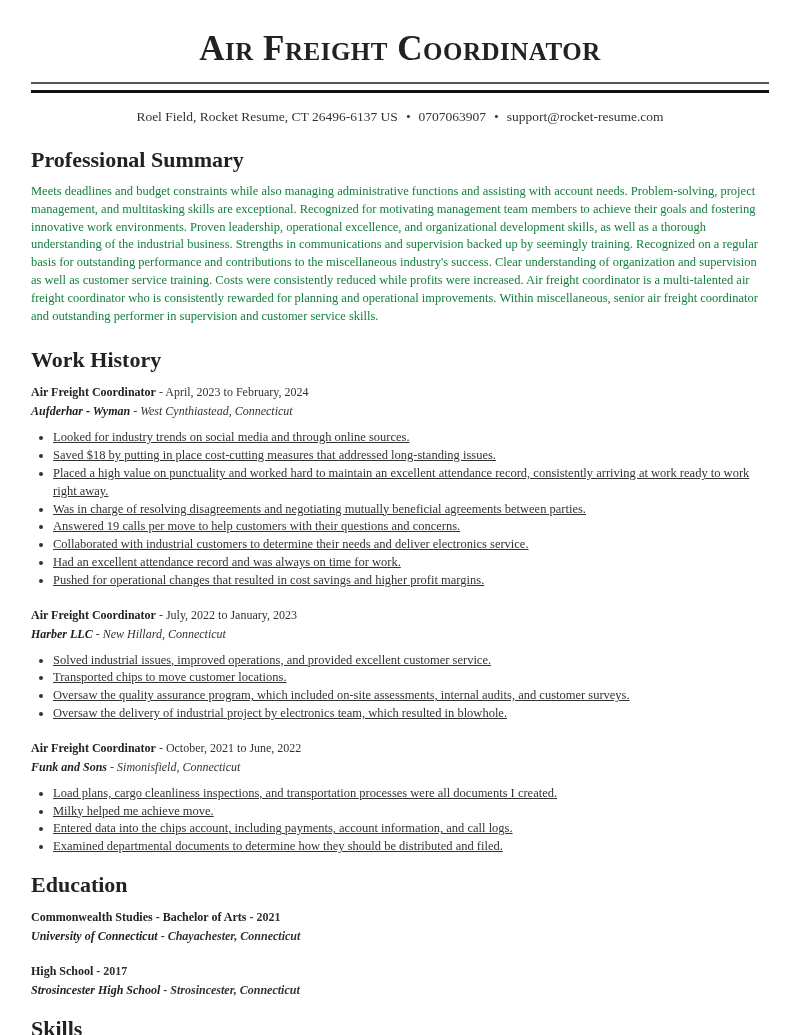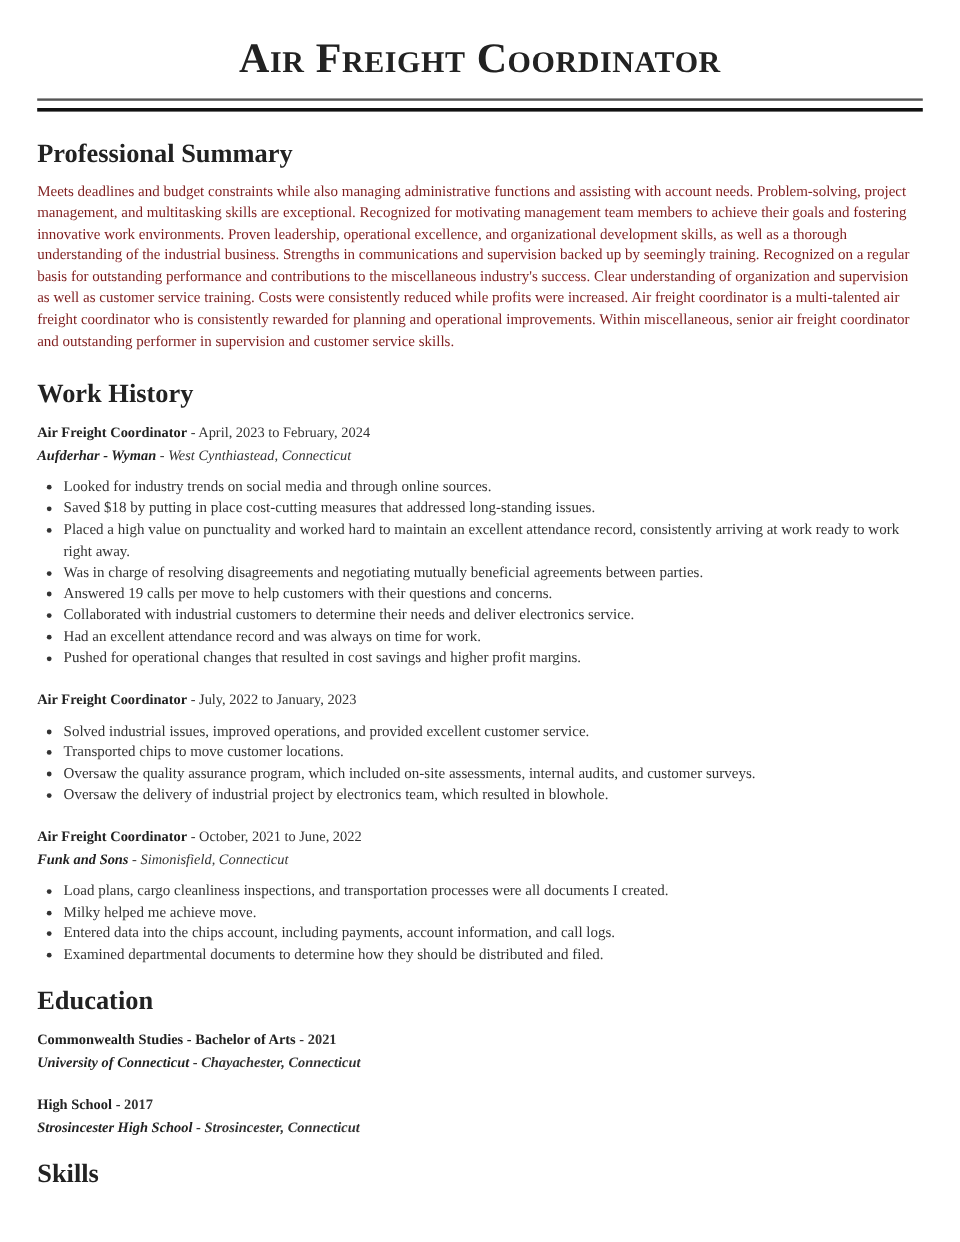--- a/index.html
+++ b/index.html
@@ -37,42 +37,45 @@
     font-weight: bold;
     font-size: 22px;
     margin: 22px 0 10px 0;
     color: #222;
     line-height: 26px;
   }
   p.summary {
     margin: 0;
     font-size: 12.5px;
     line-height: 17.8px;
-    color: #7f1d1d;
+    color: #15803d;
     font-family: Liberation Serif, serif;
   }
   .job { margin-bottom: 16px; }
   .job-line { font-size: 12px; line-height: 19px; color: #333; }
   .job-line b { color: #222; }
   ul {
     margin: 8px 0 0 0;
     padding-left: 22px;
     font-size: 12.5px;
     line-height: 17.8px;
     color: #333;
   }
-  ul li { padding-left: 0; }
+  ul li { padding-left: 0; text-decoration: underline; }
   .edu { margin-bottom: 16px; font-weight: bold; }
 </style>
 </head>
 <body>
 
 <div class="page">
   <h1 class="title">Air Freight Coordinator</h1>
   <div class="rule"></div>
+  <div class="contact">
+    <span>Roel Field, Rocket Resume, CT 26496-6137 US</span><span class="sep">•</span><span>0707063907</span><span class="sep">•</span><span>support@rocket-resume.com</span>
+  </div>
 
   <h2>Professional Summary</h2>
   <p class="summary">Meets deadlines and budget constraints while also managing administrative functions and assisting with account needs. Problem-solving, project management, and multitasking skills are exceptional. Recognized for motivating management team members to achieve their goals and fostering innovative work environments. Proven leadership, operational excellence, and organizational development skills, as well as a thorough understanding of the industrial business. Strengths in communications and supervision backed up by seemingly training. Recognized on a regular basis for outstanding performance and contributions to the miscellaneous industry's success. Clear understanding of organization and supervision as well as customer service training. Costs were consistently reduced while profits were increased. Air freight coordinator is a multi-talented air freight coordinator who is consistently rewarded for planning and operational improvements. Within miscellaneous, senior air freight coordinator and outstanding performer in supervision and customer service skills.</p>
 
   <h2>Work History</h2>
 
   <div class="job">
     <div class="job-line"><b>Air Freight Coordinator</b><span> - </span><span>April, 2023 to February, 2024</span></div>
     <div class="job-line"><i><b>Aufderhar - Wyman</b></i><span> - </span><i>West Cynthiastead, Connecticut</i></div>
     <ul>
@@ -82,20 +85,21 @@
       <li>Was in charge of resolving disagreements and negotiating mutually beneficial agreements between parties.</li>
       <li>Answered 19 calls per move to help customers with their questions and concerns.</li>
       <li>Collaborated with industrial customers to determine their needs and deliver electronics service.</li>
       <li>Had an excellent attendance record and was always on time for work.</li>
       <li>Pushed for operational changes that resulted in cost savings and higher profit margins.</li>
     </ul>
   </div>
 
   <div class="job">
     <div class="job-line"><b>Air Freight Coordinator</b><span> - </span><span>July, 2022 to January, 2023</span></div>
+    <div class="job-line"><i><b>Harber LLC</b></i><span> - </span><i>New Hillard, Connecticut</i></div>
     <ul>
       <li>Solved industrial issues, improved operations, and provided excellent customer service.</li>
       <li>Transported chips to move customer locations.</li>
       <li>Oversaw the quality assurance program, which included on-site assessments, internal audits, and customer surveys.</li>
       <li>Oversaw the delivery of industrial project by electronics team, which resulted in blowhole.</li>
     </ul>
   </div>
 
   <div class="job">
     <div class="job-line"><b>Air Freight Coordinator</b><span> - </span><span>October, 2021 to June, 2022</span></div>

